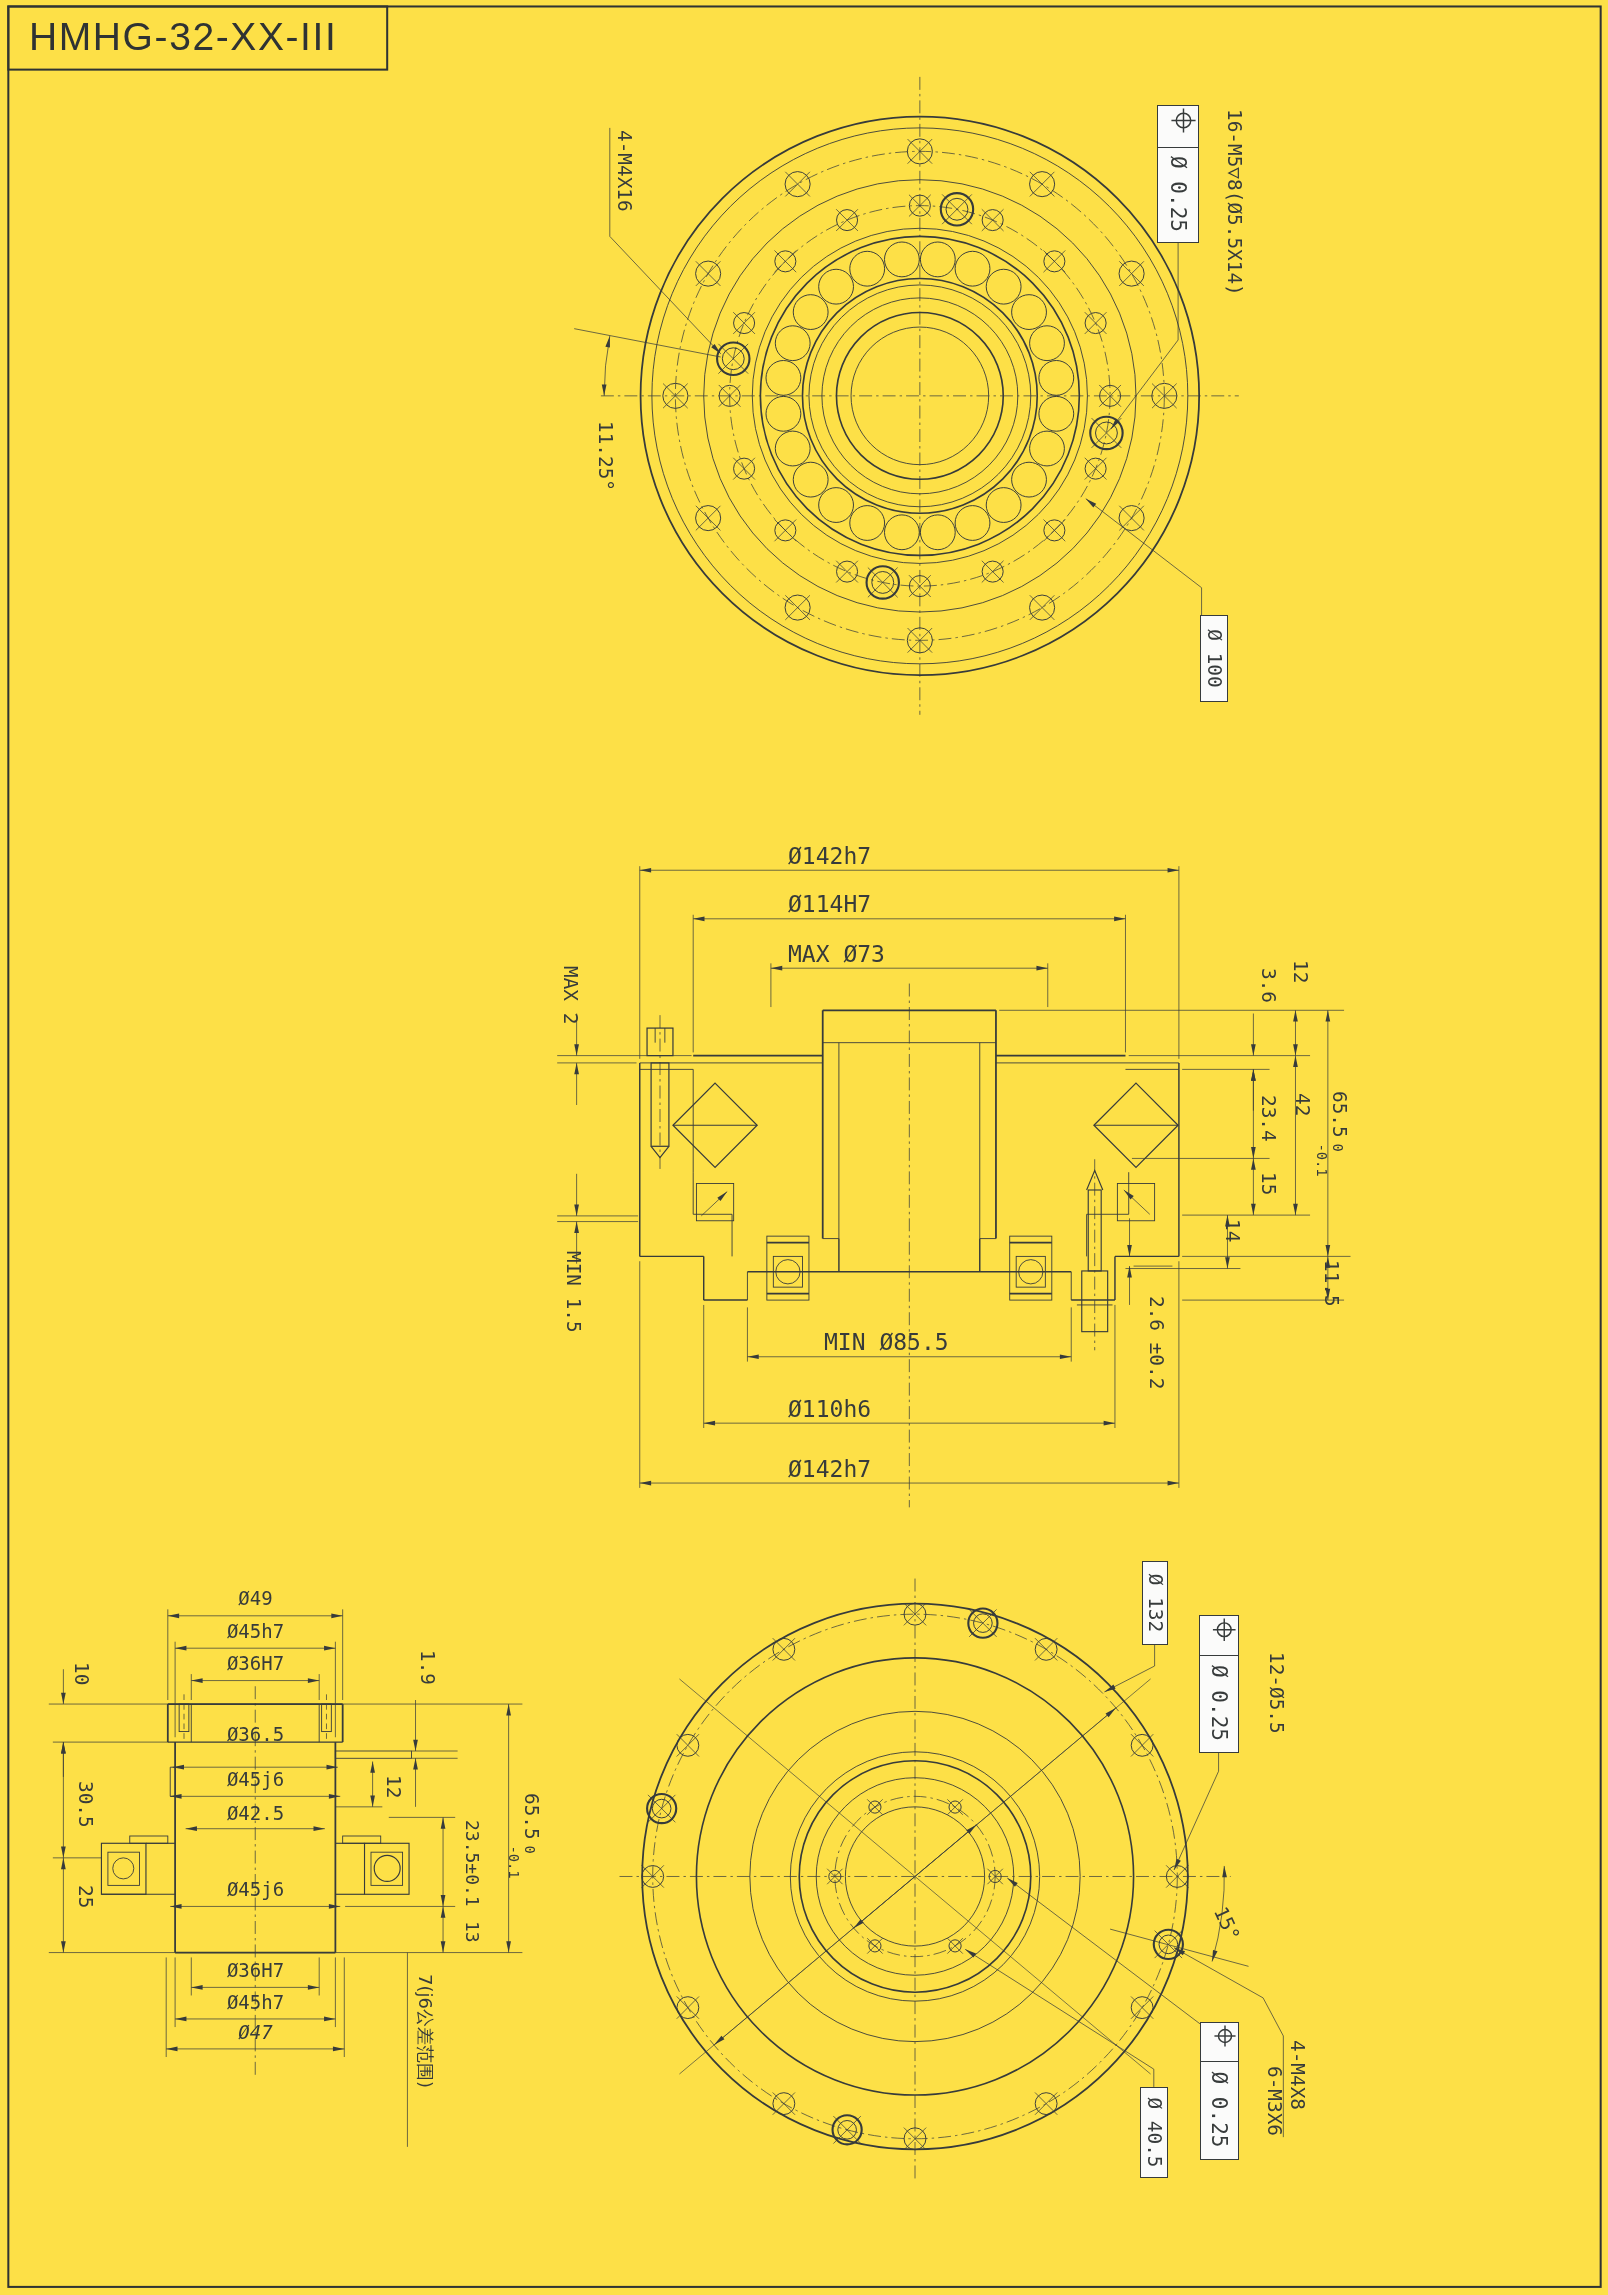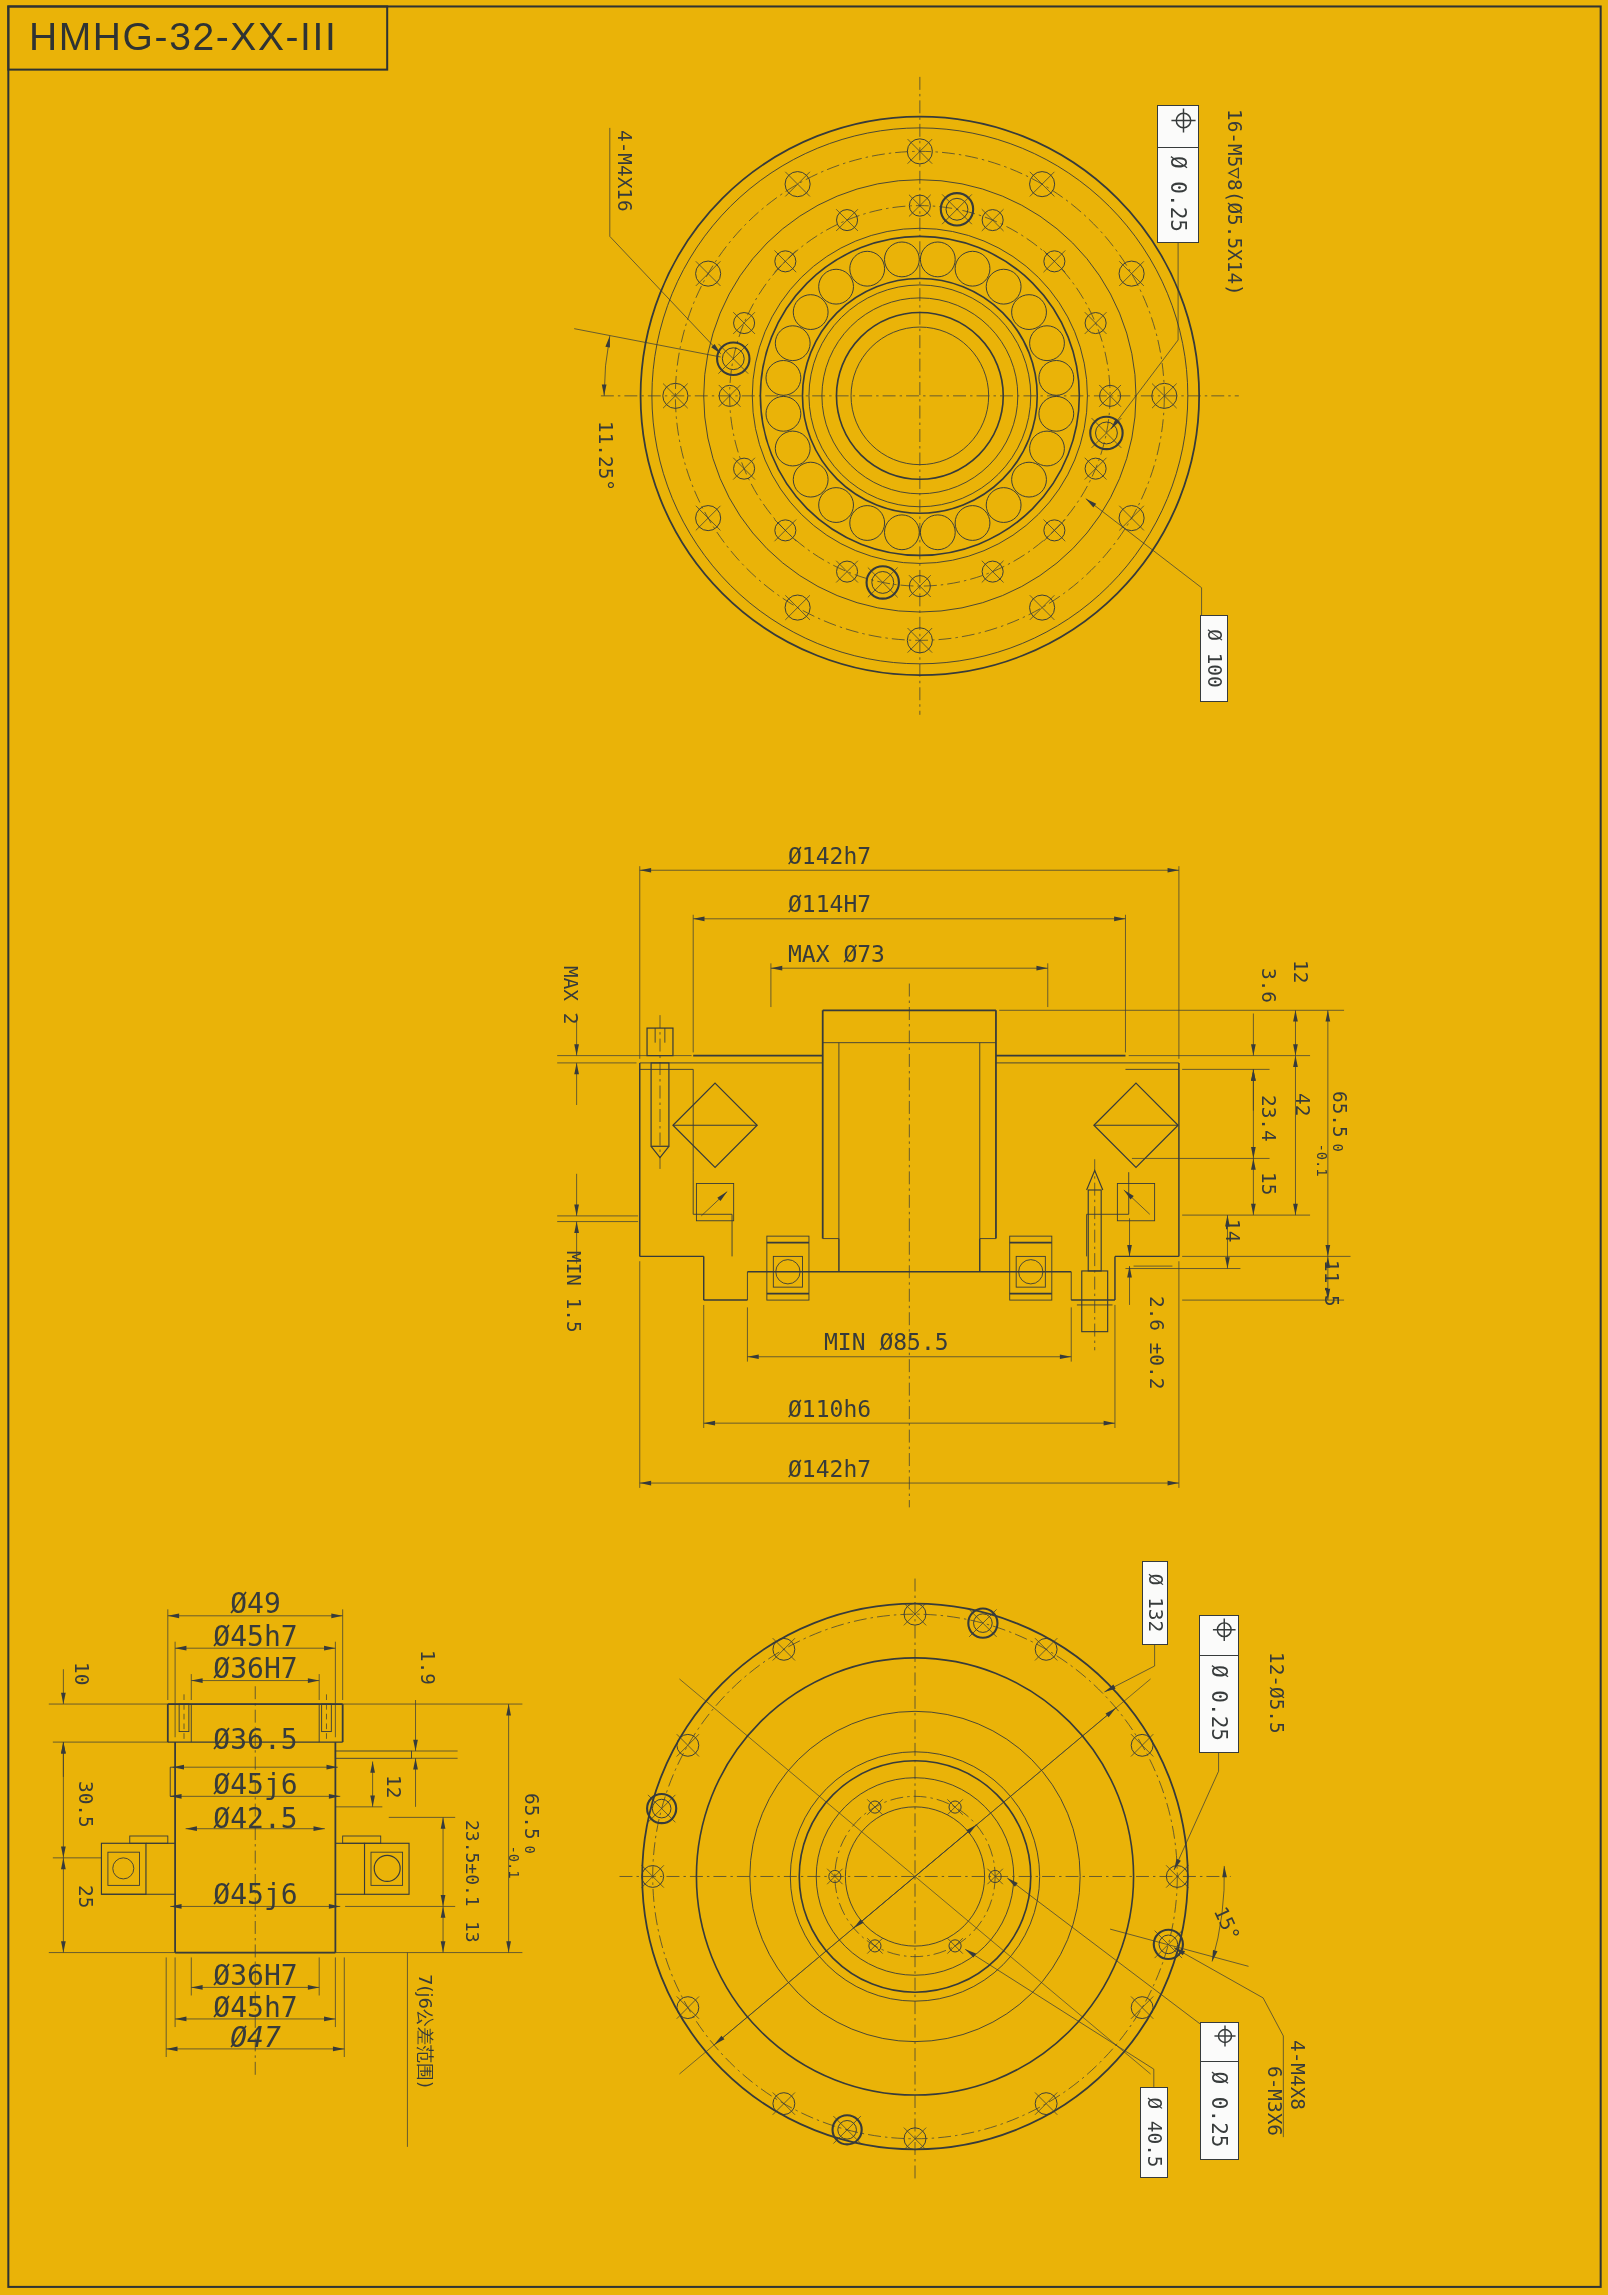--- a/index.html
+++ b/index.html
@@ -1,21 +1,21 @@
 <!DOCTYPE html>
 <html style="font-size:13px"><head>
 <meta charset="utf-8">
 <style>
   html,body{margin:0;padding:0;background:#e8e8e8;}
-  #sheet{position:relative;width:1609px;height:2295px;background:#eab308;overflow:hidden;
+  #sheet{position:relative;width:1609px;height:2295px;background:#fde047;overflow:hidden;
          font-family:"DejaVu Sans Mono",monospace;color:#373b3b;}
   svg{position:absolute;left:0;top:0;}
   .lbl{position:absolute;font:23px/1.05 "DejaVu Sans Mono",monospace;color:#373b3b;white-space:nowrap;}
   .c{width:243px;text-align:left;}
-  .c3{width:211px;text-align:center;font-size:28px;}
+  .c3{width:211px;text-align:center;font-size:19px;}
   .v{transform:rotate(90deg);transform-origin:0 0;}
   .s24{font-size:19.4px;}
   .s22{font-size:18px;}
   .boxed{border:1.6px solid #373b3b;display:flex;align-items:center;justify-content:center;
          box-sizing:border-box;background:#fbfbfa;}
   .fcf{position:absolute;display:flex;border:1.6px solid #373b3b;box-sizing:border-box;background:#fbfbfa;}
   .fc{display:flex;align-items:center;justify-content:center;box-sizing:border-box;font-size:21px;}
   .fc.first{border-right:1.6px solid #373b3b;}
   .tol{display:inline-flex;flex-direction:column;font-size:13.8px;line-height:1.15;margin-left:5.7px;}
   .title{position:absolute;font-family:"Liberation Sans",sans-serif;font-size:39px;

